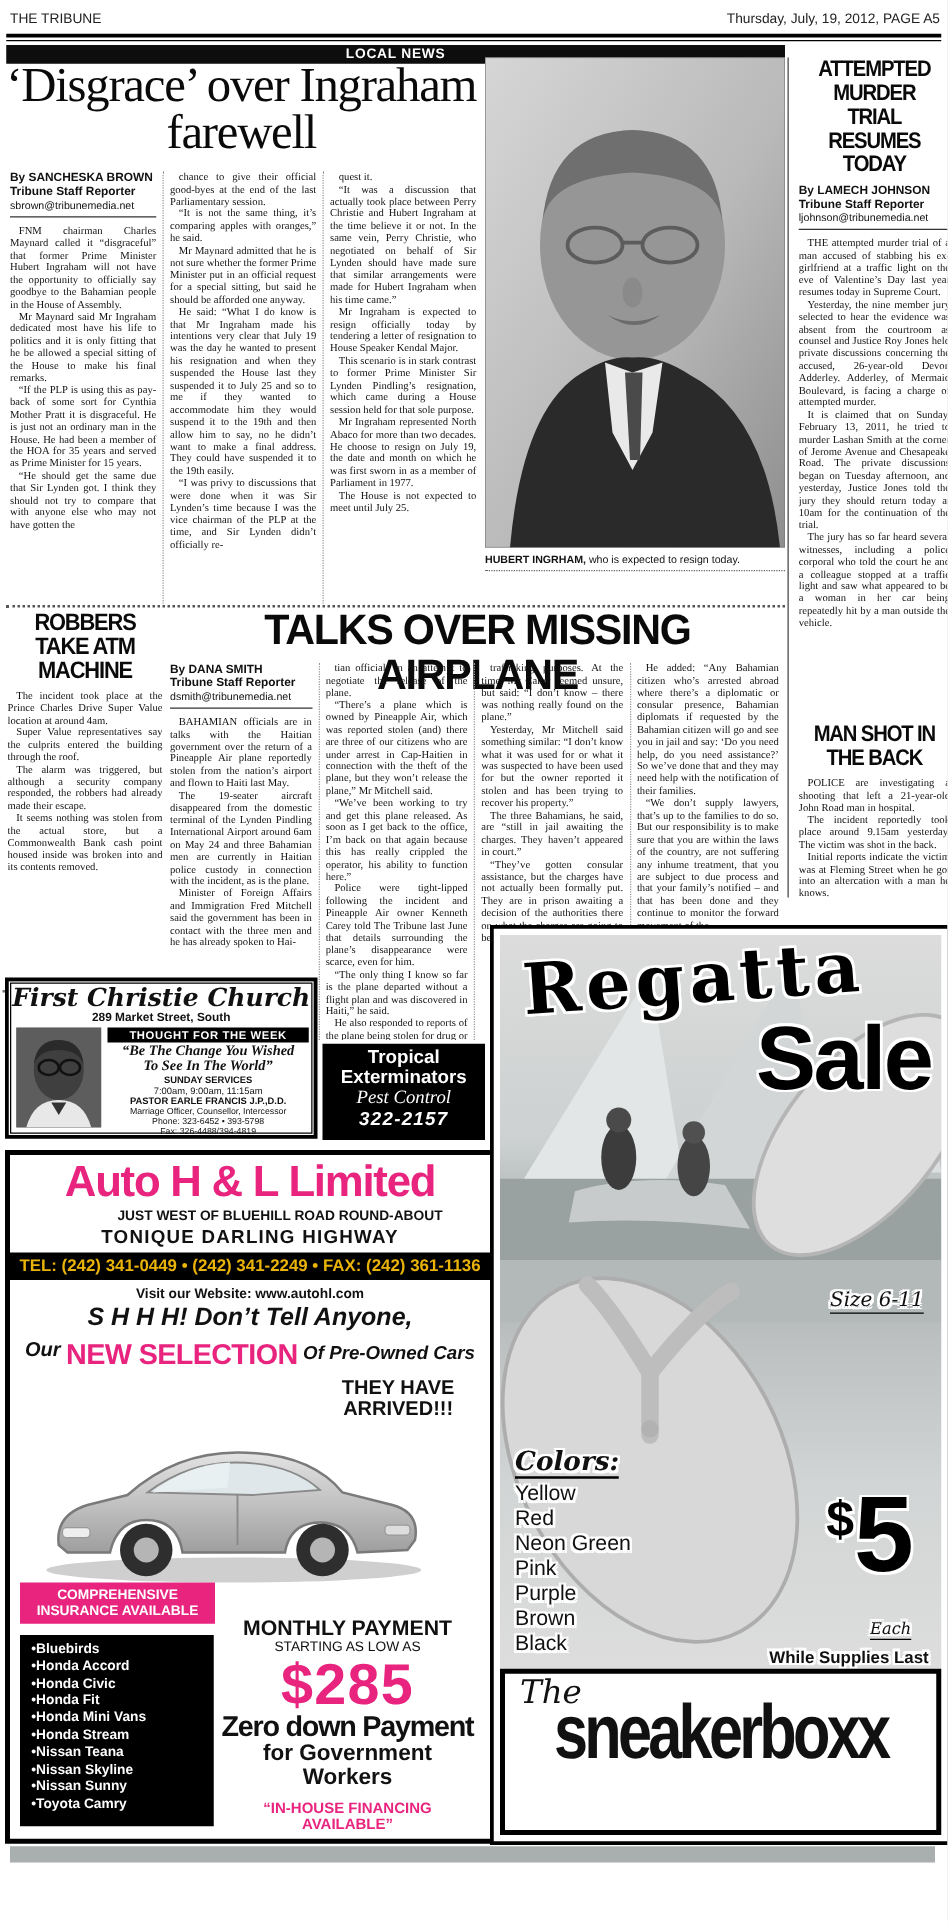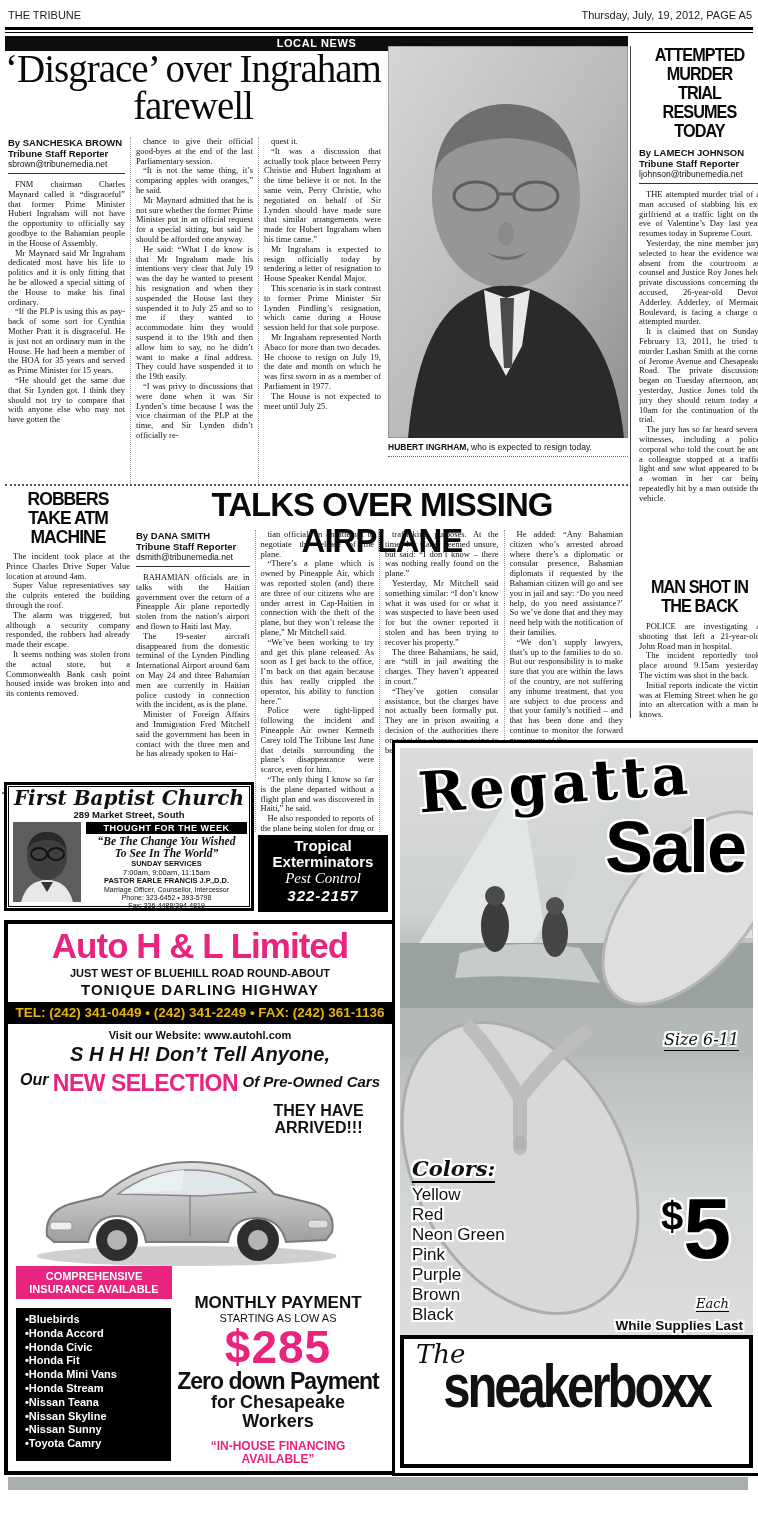--- a/index.html
+++ b/index.html
@@ -81,21 +81,21 @@
   .trop-l2 { font:bold 15px/16px "Liberation Sans",sans-serif; }
   .trop-l3 { font:italic 15px/17px "Liberation Serif",serif; }
   .trop-l4 { font:bold italic 15px/18px "Liberation Sans",sans-serif; letter-spacing:1px; }
   
   .auto-ad {
     position:absolute; left:4px; top:920px; width:384px; height:547px; background:#fff;
     border:4px solid #000; font-family:"Liberation Sans",sans-serif; overflow:hidden;
   }
   .auto-pink { color:#e8247f; }
   .auto-title { position:absolute; left:0; top:2px; width:100%; text-align:center; font-weight:bold; font-size:35px; letter-spacing:-1px; }
-  .auto-sub1 { position:absolute; left:0; top:43px; width:100%; text-align:center; font-weight:bold; font-size:11px; }
+  .auto-sub1 { position:absolute; left:0; top:43px; width:100%; text-align:center; font-weight:bold; font-size:11px;padding-left:24px; }
   .auto-sub2 { position:absolute; left:0; top:57px; width:100%; text-align:center; font-weight:bold; font-size:15px; letter-spacing:1px; }
   .auto-telbar { position:absolute; left:0; top:78px; width:100%; height:22px; background:#000; color:#eab308; text-align:center; font-weight:bold; font-size:13.5px; line-height:22px; }
   .auto-web { position:absolute; left:0; top:105px; width:100%; text-align:center; font-weight:bold; font-size:11px; }
   .auto-shhh { position:absolute; left:0; top:119px; width:100%; text-align:center; font-weight:bold; font-style:italic; font-size:20px; }
   .auto-line3 { position:absolute; left:0; top:146px; width:100%; text-align:center; }
   .auto-our { font-weight:bold; font-style:italic; font-size:16px; vertical-align:6px; }
   .auto-newsel { font-weight:bold; font-size:23px; letter-spacing:-.5px; }
   .auto-preowned { font-weight:bold; font-style:italic; font-size:15px; vertical-align:4px; }
   .auto-arrived { position:absolute; right:6px; top:178px; width:135px; text-align:center; font-weight:bold; font-size:16px; line-height:17px; }
   .auto-car { position:absolute; left:14px; top:200px; }
@@ -175,21 +175,21 @@
 
   <div class="lead-cols news">
     <div class="news-col">
       <div class="byline-block">
         <div class="byline-by">By SANCHESKA BROWN</div>
         <div class="byline-role">Tribune Staff Reporter</div>
         <div class="byline-email">sbrown@tribunemedia.net</div>
       </div>
       <div>
           <p>FNM chairman Charles Maynard called it “disgraceful” that former Prime Minister Hubert Ingraham will not have the opportunity to officially say goodbye to the Bahamian people in the House of Assembly.</p>
-          <p>Mr Maynard said Mr Ingraham dedicated most have his life to politics and it is only fitting that he be allowed a special sitting of the House to make his final ordinary.</p>
+          <p>Mr Maynard said Mr Ingraham dedicated most have his life to politics and it is only fitting that he be allowed a special sitting of the House to make his final remarks.</p>
           <p>“If the PLP is using this as pay-back of some sort for Cynthia Mother Pratt it is disgraceful. He is just not an ordinary man in the House. He had been a member of the HOA for 35 years and served as Prime Minister for 15 years.</p>
           <p>“He should get the same due that Sir Lynden got. I think they should not try to compare that with anyone else who may not have gotten the</p>
         </div>
     </div>
     <div class="news-col">
         <p>chance to give their official good-byes at the end of the last Parliamentary session.</p>
         <p>“It is not the same thing, it’s comparing apples with oranges,” he said.</p>
         <p>Mr Maynard admitted that he is not sure whether the former Prime Minister put in an official request for a special sitting, but said he should be afforded one anyway.</p>
         <p>He said: “What I do know is that Mr Ingraham made his intentions very clear that July 19 was the day he wanted to present his resignation and when they suspended the House last they suspended it to July 25 and so to me if they wanted to accommodate him they would suspend it to the 19th and then allow him to say, no he didn’t want to make a final address. They could have suspended it to the 19th easily.</p>
         <p>“I was privy to discussions that were done when it was Sir Lynden’s time because I was the vice chairman of the PLP at the time, and Sir Lynden didn’t officially re-</p>
@@ -268,21 +268,21 @@
     <h2 class="cond-head shot-head">MAN SHOT IN THE BACK</h2>
     <div>
         <p>POLICE are investigating a shooting that left a 21-year-old John Road man in hospital.</p>
         <p>The incident reportedly took place around 9.15am yesterday. The victim was shot in the back.</p>
         <p>Initial reports indicate the victim was at Fleming Street when he got into an altercation with a man he knows.</p>
         <p>He is now in critical condition.</p>
       </div>
   </div>
 
   <div class="church-ad">
-    <div class="church-name">First Baptist Church</div>
+    <div class="church-name">First Christie Church</div>
     <div class="church-addr">289 Market Street, South</div>
     <div class="church-body">
       <div class="church-photo">
         <svg width="68" height="80" viewBox="0 0 68 80">
           <rect width="68" height="80" fill="#5d5d5d"></rect>
           <ellipse cx="34" cy="34" rx="20" ry="24" fill="#3f3f3f"></ellipse>
           <path d="M14 30 Q16 10 34 10 Q52 10 54 30 Q50 18 34 18 Q18 18 14 30 Z" fill="#2a2a2a"></path>
           <ellipse cx="26" cy="32" rx="8" ry="6" fill="none" stroke="#111" stroke-width="2"></ellipse>
           <ellipse cx="43" cy="32" rx="8" ry="6" fill="none" stroke="#111" stroke-width="2"></ellipse>
           <path d="M8 80 Q14 58 34 58 Q54 58 60 80 Z" fill="#e8e8e8"></path>
@@ -355,21 +355,21 @@
         <p>•Nissan Teana</p>
         <p>•Nissan Skyline</p>
         <p>•Nissan Sunny</p>
         <p>•Toyota Camry</p>
       </div>
     <div class="auto-right">
       <div class="auto-monthly">MONTHLY PAYMENT</div>
       <div class="auto-starting">STARTING AS LOW AS</div>
       <div class="auto-price auto-pink">$285</div>
       <div class="auto-zero">Zero down Payment</div>
-      <div class="auto-gov">for Chesapeake Workers</div>
+      <div class="auto-gov">for Government Workers</div>
       <div class="auto-fin auto-pink">“IN-HOUSE FINANCING AVAILABLE”</div>
     </div>
   </div>
 
   <div class="regatta-ad">
     <div class="regatta-photo">
       <svg width="353" height="588" viewBox="0 0 353 588" style="position:absolute;left:0;top:0">
         <polygon points="10,210 120,30 150,215" fill="#e3e6e6"></polygon>
         <polygon points="130,200 235,20 260,200" fill="#d2d6d6"></polygon>
         <polygon points="255,190 330,60 353,190" fill="#dcdfdf"></polygon>

